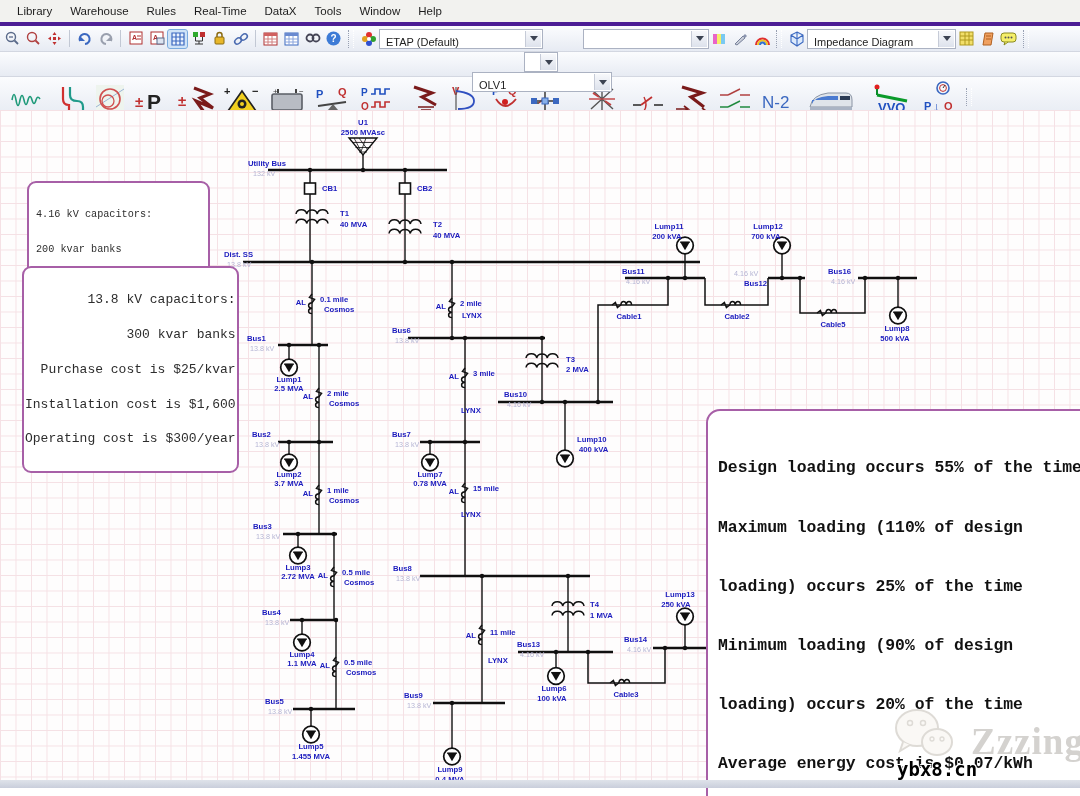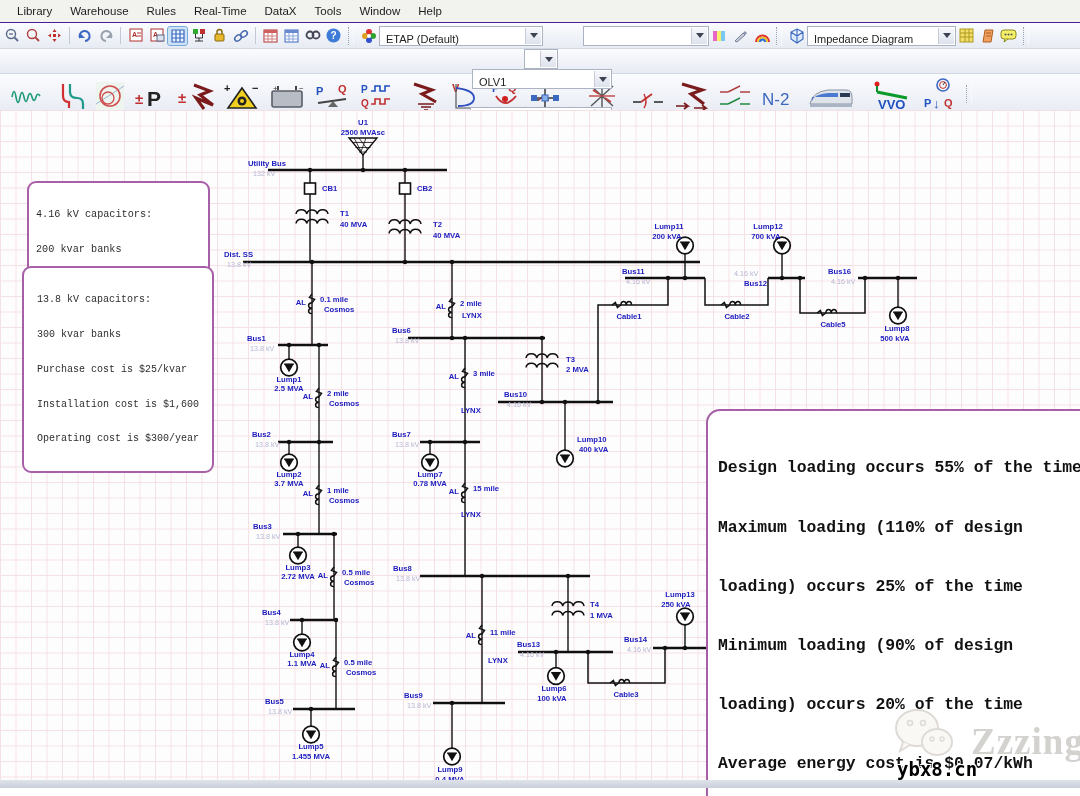--- a/index.html
+++ b/index.html
@@ -1,19 +1,19 @@
 <!DOCTYPE html>
 <html><head>
 <meta charset="utf-8">
 <style>
   html,body{margin:0;padding:0;background:#888;}
   #app{position:relative;width:1080px;height:796px;background:#fff;overflow:hidden;
        font-family:"Liberation Sans",sans-serif;-webkit-font-smoothing:antialiased;}
   
-  .menubar{height:22px;background:#f2f2ef;border-bottom:1px solid #4c1d95;display:flex;align-items:center;
+  .menubar{height:22px;background:#f2f2ef;border-bottom:4px solid #4c1d95;display:flex;align-items:center;
            padding-left:8px;font-size:11.5px;color:#1c1c1c;}
   .menubar span{padding:3px 9px;cursor:default;}
   
   .tbrow{display:flex;align-items:center;background:linear-gradient(#fbfcfe,#e7ebf3);
          border-bottom:1px solid #d3d7e1;}
   .tb2{height:25px;padding-left:2px;}
   .tb3{height:24px;padding-left:2px;flex-direction:column;}
   .tb4{height:39px;padding-left:6px;border-bottom:1px solid #c8ccd6;}
   .ti{width:19px;height:18px;display:flex;align-items:center;justify-content:center;margin:0 1px;flex:none;border-radius:2px;}
   .ti.active{background:#cfe3f7;outline:1px solid #79aade;}
@@ -42,21 +42,21 @@
   .dwg .w{stroke:#101010;stroke-width:1.4;fill:none;}
   .dwg .cw{stroke:#101010;stroke-width:1.5;fill:none;}
   .dwg .nd{fill:#101010;}
   .dwg .sq{fill:#fff;stroke:#101010;stroke-width:1.6;}
   .dn{font:bold 7.7px "Liberation Sans",sans-serif;fill:#1b1bbe;}
   .dk{font:7.2px "Liberation Sans",sans-serif;fill:#b5b5d4;}
   
   .note{position:absolute;background:#fff;border:2px solid #a75fa7;border-radius:9px;
         font-family:"Liberation Mono","DejaVu Sans Mono",monospace;color:#2d2d2d;white-space:pre;}
   .note1{left:27px;top:71px;font-size:10.2px;line-height:11.6px;padding:3px 7px;}
-  .note2{left:22px;top:156px;font-size:10px;line-height:11.6px;padding:3px 13px;}
+  .note2{left:22px;top:156px;font-size:13px;line-height:11.6px;padding:3px 1px;text-align:right;}
   .note3{left:706px;top:299px;width:430px;font-size:16.4px;line-height:19.7px;font-weight:700;
          border-radius:14px;padding:8px 10px;color:#111;}
   
   .wm{position:absolute;left:893px;top:596px;width:190px;height:80px;}
   .wm-brand{position:absolute;left:66px;top:14px;font:bold 37px "Liberation Serif",serif;color:#d4d2cf;
             text-shadow:1px 1px 0 #fff;letter-spacing:1px;margin-left:12px;}
   .wm-site{position:absolute;left:4px;top:52px;font:bold 19px "DejaVu Sans Mono",monospace;color:#000;
            text-shadow:-1px -1px 0 #fff,1px -1px 0 #fff,-1px 1px 0 #fff,1px 1px 0 #fff;}
 </style>
 </head>

